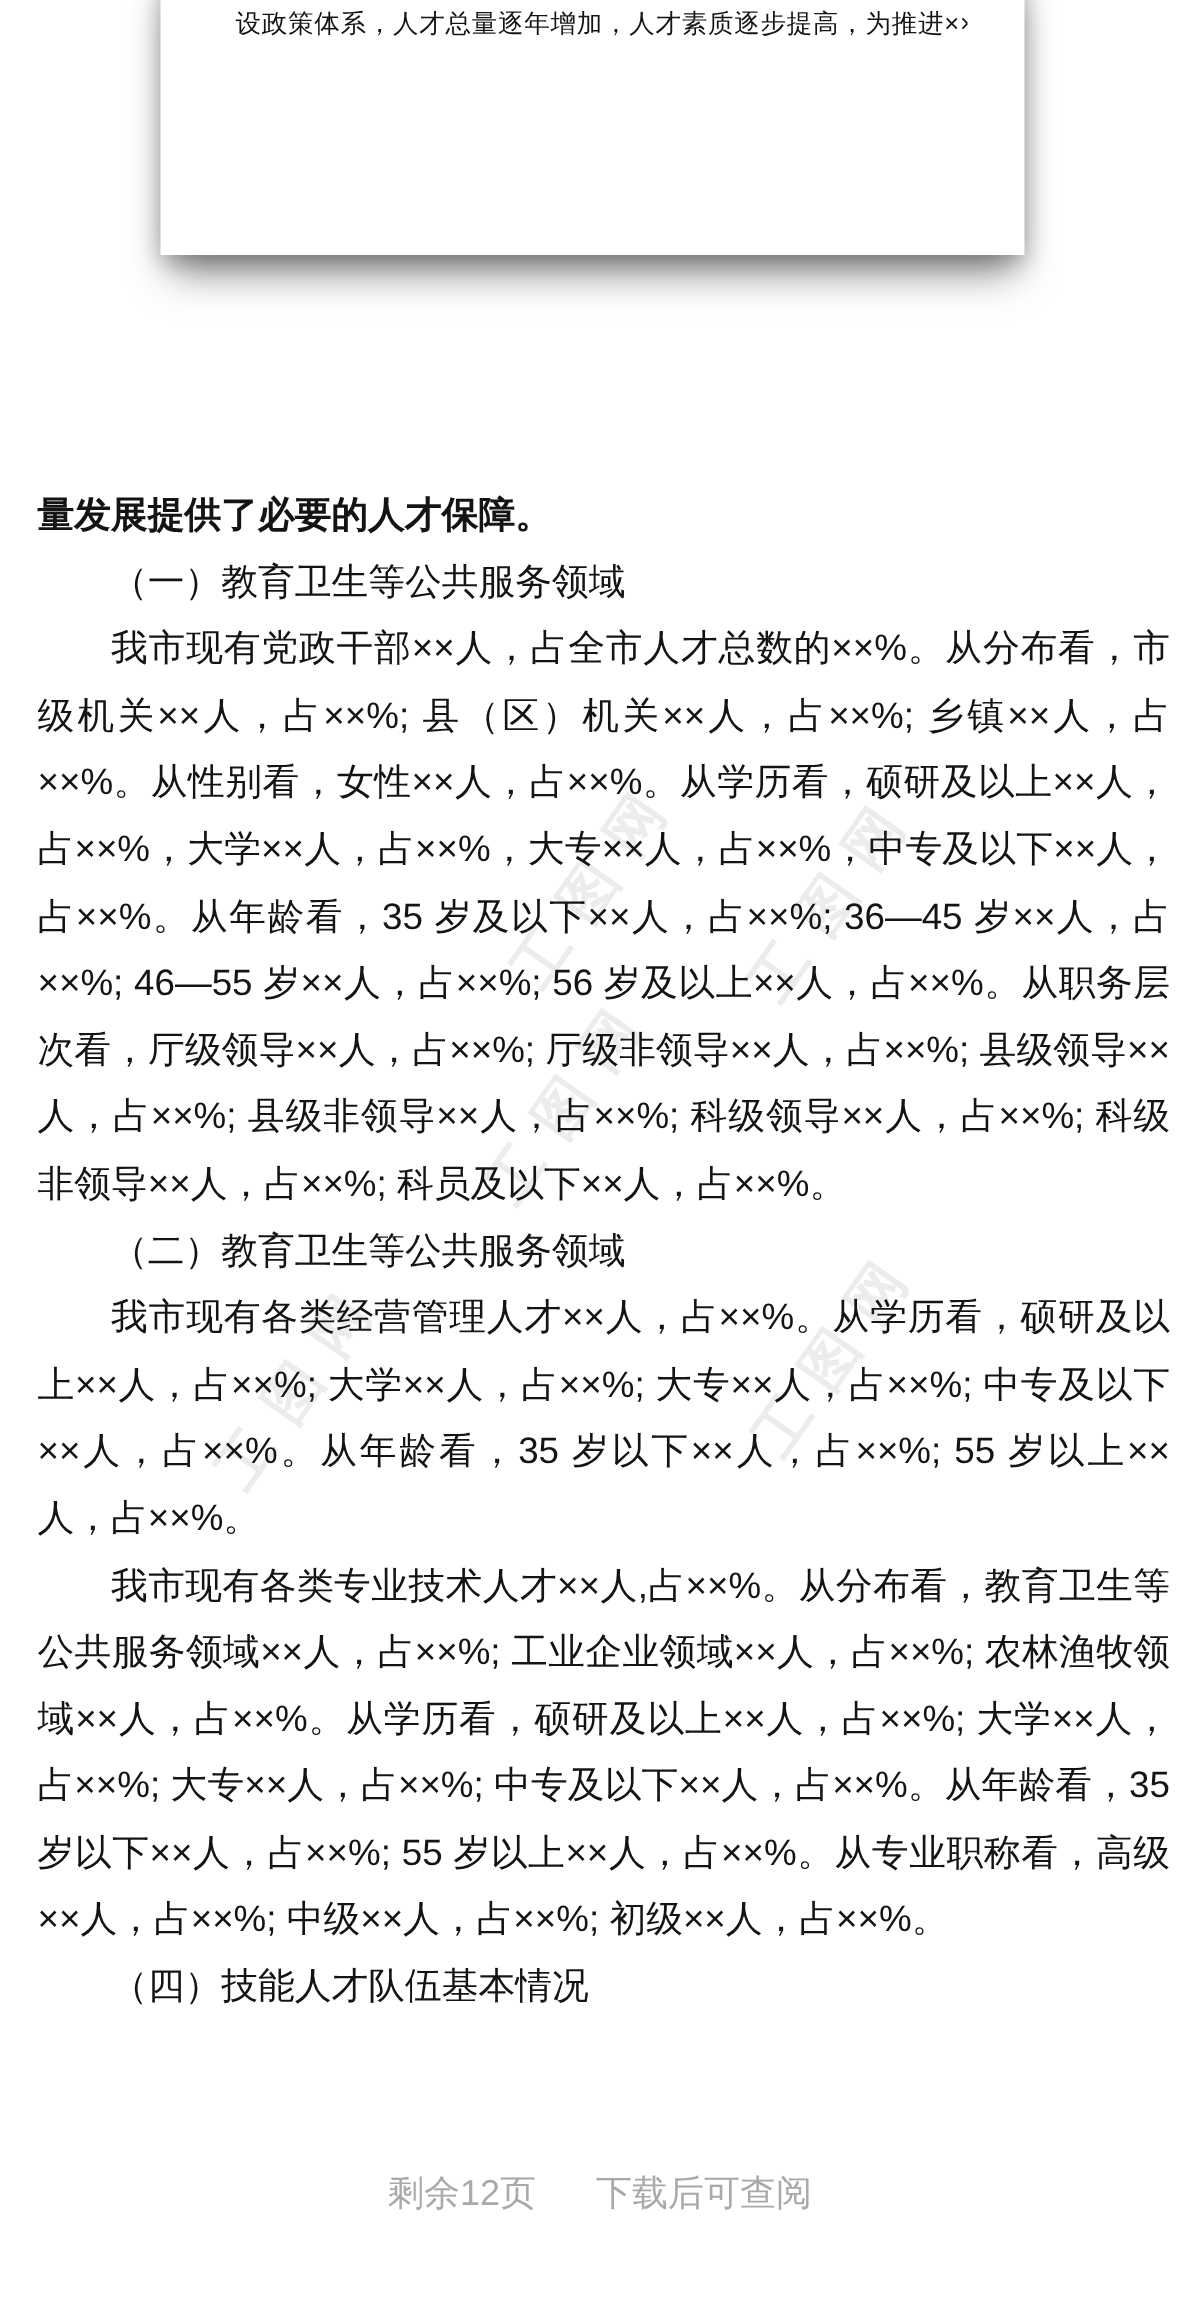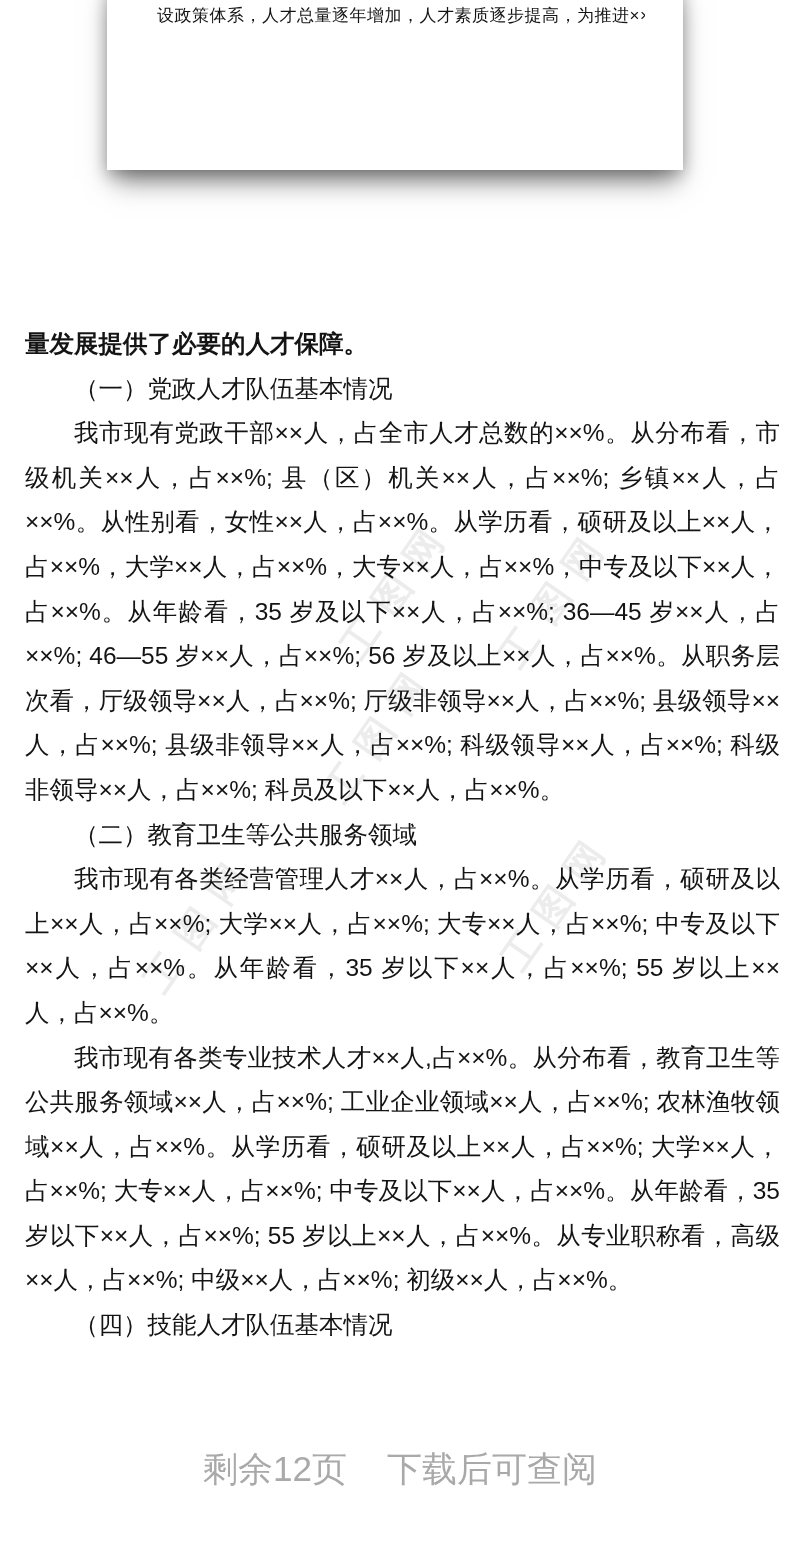--- a/index.html
+++ b/index.html
@@ -67,21 +67,21 @@
   }
   .doc-block.paragraph, .doc-block.heading { text-indent: 2em; }
   .doc-block.continuation { text-indent: 0; font-weight: bold; }
 
   
   .footer-note {
     position: absolute;
     left: 0; top: 1446px;
     width: 800px;
     text-align: center;
-    font-size: 35px;
+    font-size: 24px;
     color: var(--footer-text, #a9a9a9);
   }
   .footer-note .download-hint { margin-left: 40px; }
 </style>
 </head>
 <body>
 
 <div class="page-root">
 
   <div class="preview-card">
@@ -98,21 +98,21 @@
 
       <span class="watermark" style="left: 200px; top: 922px;">工图网</span>
 
       <span class="watermark" style="left: 558px; top: 900px;">工图网</span>
     </div>
 
   <div class="doc-body">
 
       <p class="doc-block continuation">量发展提供了必要的人才保障。</p>
 
-      <p class="doc-block heading">（一）党政人才队伍基本情况</p>
+      <p class="doc-block heading">（一）教育卫生等公共服务领域</p>
 
       <p class="doc-block paragraph">我市现有党政干部××人，占全市人才总数的××%。从分布看，市级机关××人，占××%; 县（区）机关××人，占××%; 乡镇××人，占××%。从性别看，女性××人，占××%。从学历看，硕研及以上××人，占××%，大学××人，占××%，大专××人，占××%，中专及以下××人，占××%。从年龄看，35 岁及以下××人，占××%; 36—45 岁××人，占××%; 46—55 岁××人，占××%; 56 岁及以上××人，占××%。从职务层次看，厅级领导××人，占××%; 厅级非领导××人，占××%; 县级领导××人，占××%; 县级非领导××人，占××%; 科级领导××人，占××%; 科级非领导××人，占××%; 科员及以下××人，占××%。</p>
 
       <p class="doc-block heading">（二）教育卫生等公共服务领域</p>
 
       <p class="doc-block paragraph">我市现有各类经营管理人才××人，占××%。从学历看，硕研及以上××人，占××%; 大学××人，占××%; 大专××人，占××%; 中专及以下××人，占××%。从年龄看，35 岁以下××人，占××%; 55 岁以上××人，占××%。</p>
 
 
       <p class="doc-block paragraph">我市现有各类专业技术人才××人,占××%。从分布看，教育卫生等公共服务领域××人，占××%; 工业企业领域××人，占××%; 农林渔牧领域××人，占××%。从学历看，硕研及以上××人，占××%; 大学××人，占××%; 大专××人，占××%; 中专及以下××人，占××%。从年龄看，35 岁以下××人，占××%; 55 岁以上××人，占××%。从专业职称看，高级××人，占××%; 中级××人，占××%; 初级××人，占××%。</p>
 

